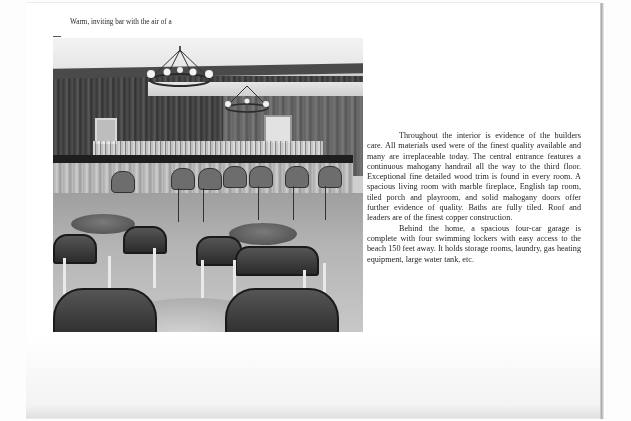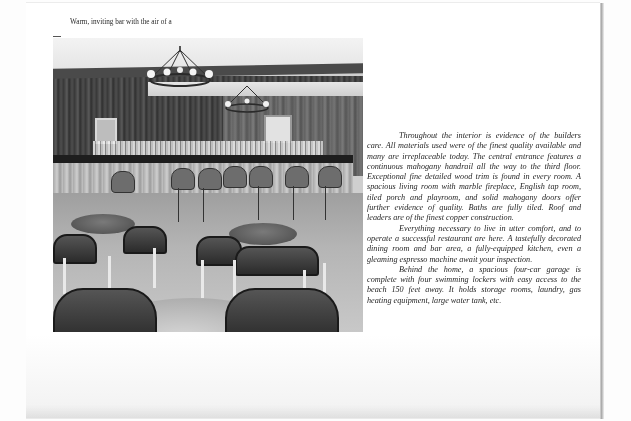--- a/index.html
+++ b/index.html
@@ -63,21 +63,20 @@
     .stool { width: 22px; height: 20px; background: #6d6d6d; border-radius: 10px 10px 4px 4px; border: 1px solid #333; }
     .stool-leg { width: 1px; height: 34px; background: #333; }
     .table { background: radial-gradient(ellipse at 50% 40%, #7a7a7a, #4a4a4a); border-radius: 50%; }
     .chair { background: linear-gradient(180deg,#555 0%,#2b2b2b 100%); border-radius: 14px 14px 3px 3px; border: 2px solid #1a1a1a; }
     .chair-leg { width: 3px; background: #e9e9e9; }
     .fg-table { left: 40px; top: 260px; width: 200px; height: 80px; background: radial-gradient(ellipse at 45% 50%, #d7d7d7, #9d9d9d); border-radius: 50%; }
     .body-text {
       position: absolute; left: 367px; top: 131px; width: 214px;
       font-size: 8.2px; line-height: 10.3px; color: #1f1f1f;
       text-align: justify;
-      font-style: italic;
     }
     .body-text p { margin: 0; text-indent: 32px; }
   </style>
 </head>
 <body>
 
 <div class="scan"></div>
 <div class="page"></div>
 <div class="page-top-edge"></div>
 <div class="page-bottom-shadow"></div>
@@ -151,15 +150,14 @@
   <div class="ph chair-leg" style="left:250px;top:232px;height:36px;"></div>
   <div class="ph chair-leg" style="left:270px;top:225px;height:40px;"></div>
 
   <div class="ph fg-table"></div>
   <div class="ph chair" style="left:0px;top:250px;width:100px;height:50px;border-radius:30px 30px 4px 4px;"></div>
   <div class="ph chair" style="left:172px;top:250px;width:110px;height:50px;border-radius:30px 30px 4px 4px;"></div>
 </div>
 
 <div class="body-text">
   <p>Throughout the interior is evidence of the builders care. All materials used were of the finest quality available and many are irreplaceable today. The central entrance features a continuous mahogany handrail all the way to the third floor. Exceptional fine detailed wood trim is found in every room. A spacious living room with marble fireplace, English tap room, tiled porch and playroom, and solid mahogany doors offer further evidence of quality. Baths are fully tiled. Roof and leaders are of the finest copper construction.</p>
-  <p>Everything necessary to live in utter comfort, and to operate a successful restaurant are here. A tastefully decorated dining room and bar area, a fully-equipped kitchen, even a gleaming espresso machine await your inspection.</p>
   <p>Behind the home, a spacious four-car garage is complete with four swimming lockers with easy access to the beach 150 feet away. It holds storage rooms, laundry, gas heating equipment, large water tank, etc.</p>
 </div>
 
 </body></html>

